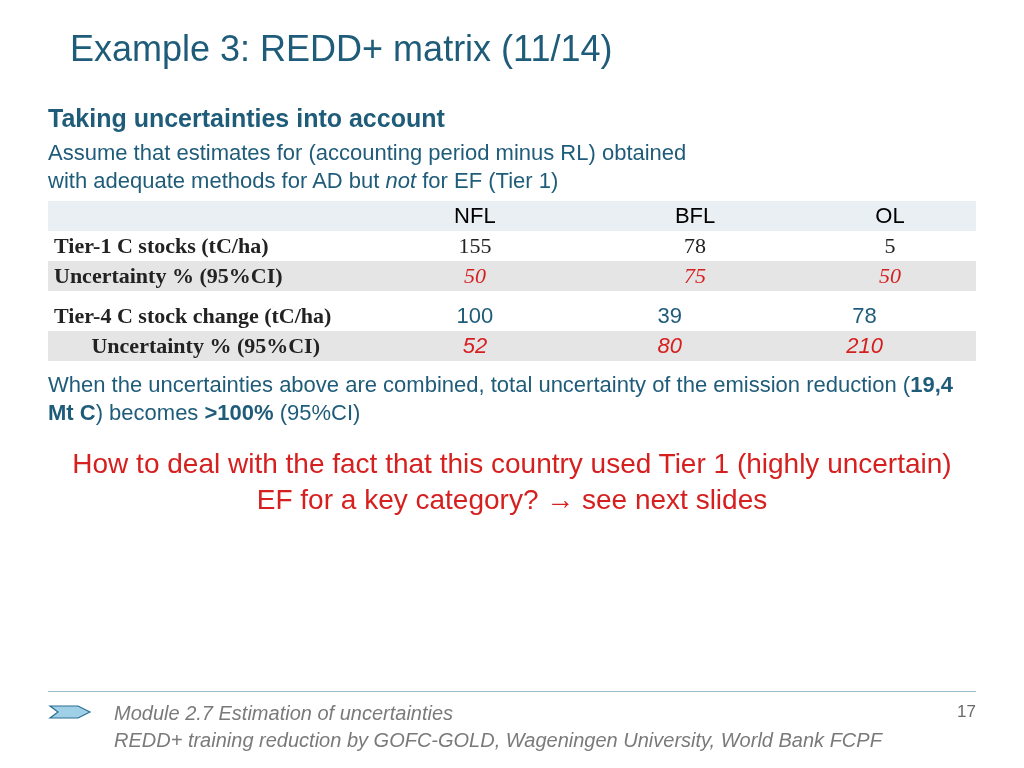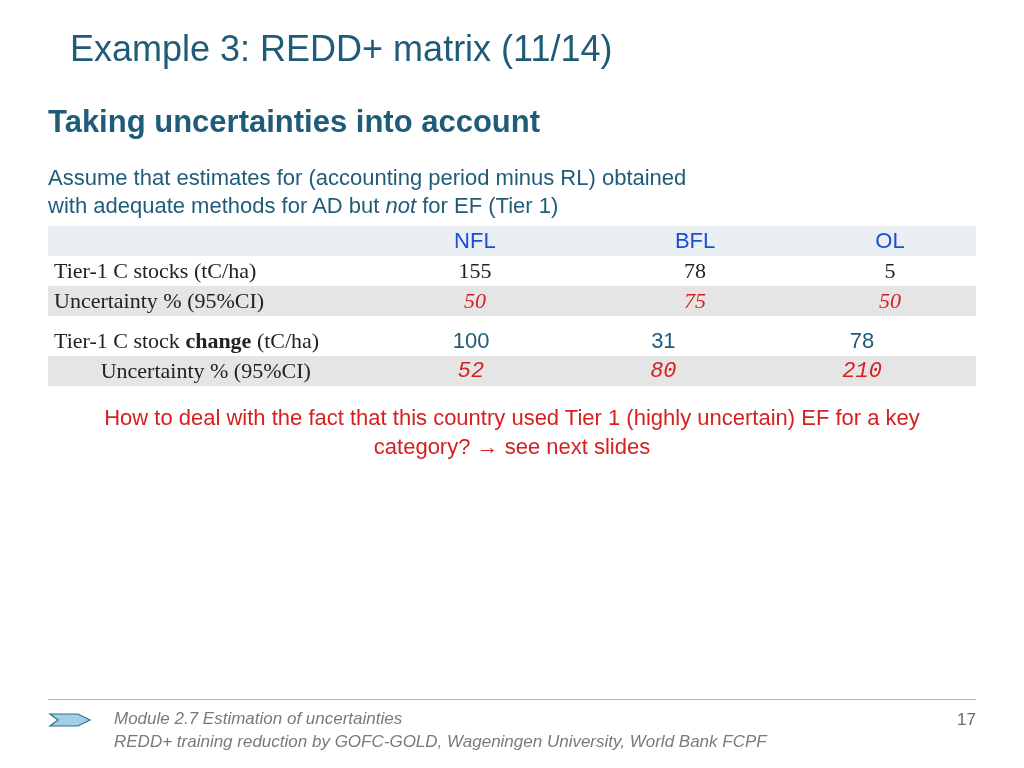--- a/index.html
+++ b/index.html
@@ -20,22 +20,22 @@
   .title {
     color: #1f5c7a;
     font-size: 36px;
     font-weight: 400;
     margin-bottom: 34px;
     margin-left: 22px;
   }
   .subtitle {
     color: #1f5c7a;
     font-weight: 700;
-    font-size: 31px;
-    margin-bottom: 24px;
+    font-size: 25px;
+    margin-bottom: 6px;
   }
   .bodytext {
     color: #1f5c7a;
     font-size: 22px;
     line-height: 1.28;
   }
   .bodytext em { font-style: italic; }
   .bodytext strong { font-weight: 700; }
   table {
     border-collapse: collapse;
@@ -48,37 +48,38 @@
     padding: 2px 6px;
     text-align: center;
     font-weight: 400;
   }
   td:first-child, th:first-child {
     text-align: left;
     width: 34%;
     font-family: "Times New Roman", serif;
     color: #222;
     font-size: 22px;
+    font-weight: bold;
   }
   tr.hdr td {
     background: #eaeff4;
-    color: #1d4ed8;
+    color: #000000;
     text-align: center;
   }
   tr.hdr td:first-child { background: #eaeff4; }
   tr.r0 td { background: #fff; }
   tr.r1 td { background: #e5e5e5; }
   td.num { font-family: "Times New Roman", serif; color: #222; }
   td.teal { color: #1f5c7a; }
   td.redit { color: #d62020; font-style: italic; font-family: "Times New Roman", serif; margin-top: 46px; }
-  td.redit2 { color: #d62020; font-style: italic; font-family: Liberation Mono, monospace; }
+  td.redit2 { color: #d62020; font-style: italic; font-family: Liberation Sans, sans-serif; }
   .t2 td:first-child { width: 34%; }
   .question {
     color: #d62020;
-    font-size: 22px;
+    font-size: 28px;
     text-align: center;
     line-height: 1.3;
     margin-top: 18px;
     padding: 0 10px;
   }
   .footer {
     position: absolute;
     bottom: 14px;
     left: 48px;
     right: 48px;
@@ -91,21 +92,21 @@
   .footer-row {
     display: flex;
     align-items: flex-start;
     gap: 18px;
   }
   .footer-arrow svg { display: block; }
   .footer-text {
     flex: 1;
     color: #7a7a7a;
     font-style: italic;
-    font-size: 17px;
+    font-size: 20px;
     line-height: 1.35;
   }
   .page-num {
     color: #6a6a6a;
     font-size: 17px;
     padding-top: 2px;
     text-align: right;
   }
 </style>
 </head>
@@ -141,34 +142,37 @@
       <td class="redit">50</td>
       <td class="redit">75</td>
       <td class="redit">50</td>
     </tr>
   </tbody>
     </table>
 
   <table class="t2">
     <tbody>
     <tr class="r0">
-      <td><span>Tier-1 C stock </span><strong>change</strong><span> (tC/ha)</span></td>
+      <td><span>Tier-4 C stock </span><strong>change</strong><span> (tC/ha)</span></td>
       <td class="teal">100</td>
-      <td class="teal">31</td>
+      <td class="teal">39</td>
       <td class="teal">78</td>
     </tr>
     <tr class="r1">
       <td style="text-align:center">Uncertainty % (95%CI)</td>
       <td class="redit2">52</td>
       <td class="redit2">80</td>
       <td class="redit2">210</td>
     </tr>
   </tbody>
     </table>
 
+  <div class="bodytext">
+    <span>When the uncertainties above are combined, total uncertainty of the emission reduction (</span><strong>19,4 Mt C</strong><span>) becomes </span><strong>&gt;100%</strong><span> (95%CI)</span>
+  </div>
 
   <div class="question">How to deal with the fact that this country used Tier 1 (highly uncertain) EF for a key category? → see next slides</div>
 
   <div class="footer">
     <hr class="footer-rule">
     <div class="footer-row">
       <div class="footer-arrow">
         <svg width="48" height="24" viewBox="0 0 48 24">
           <polygon points="2,6 30,6 42,12 30,18 2,18 10,12" fill="#9fd0e8" stroke="#2a6f8e" stroke-width="1.2"></polygon>
         </svg>

